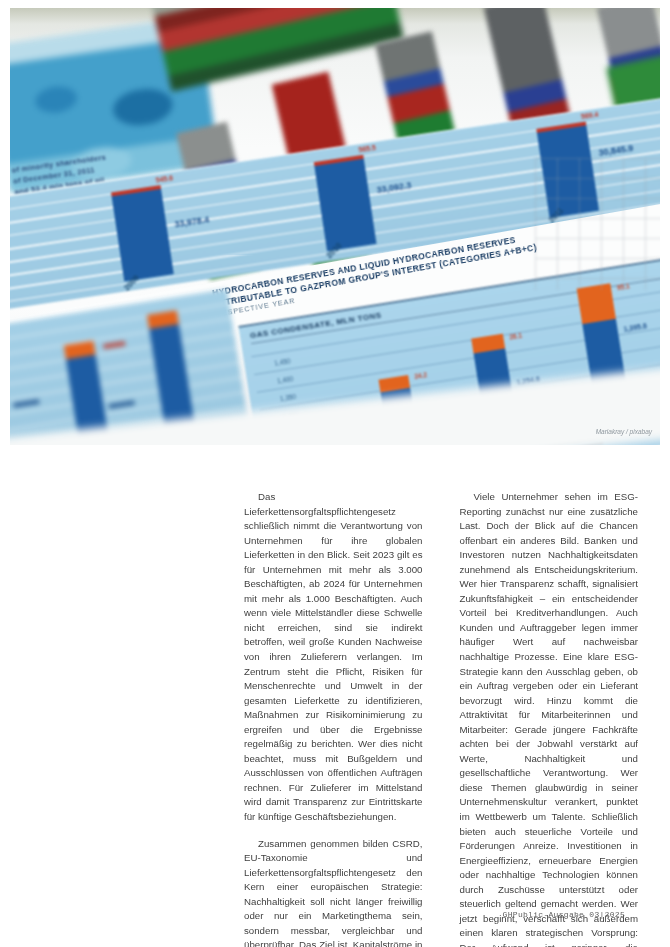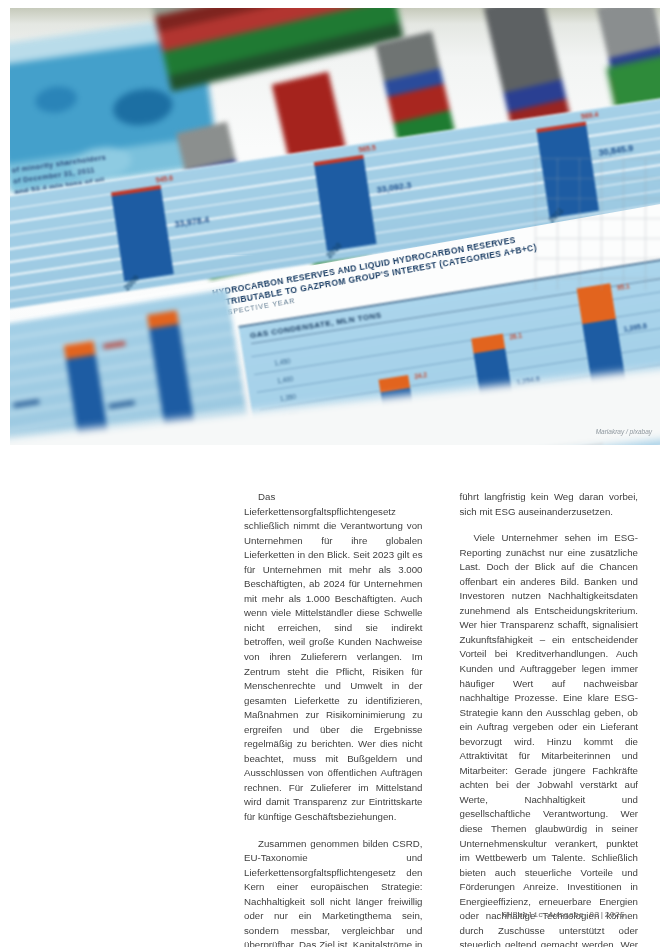--- a/index.html
+++ b/index.html
@@ -232,21 +232,20 @@
 
     <div class="credit">Mariakray / pixabay</div>
   </div>
 
   <div class="article">
     <div class="col">
       <p class="p-indent">Das Lieferkettensorgfaltspflichtengesetz schließlich nimmt die Verantwortung von Unternehmen für ihre globalen Lieferketten in den Blick. Seit 2023 gilt es für Unternehmen mit mehr als 3.000 Beschäftigten, ab 2024 für Unternehmen mit mehr als 1.000 Beschäftigten. Auch wenn viele Mittelständler diese Schwelle nicht erreichen, sind sie indirekt betroffen, weil große Kunden Nachweise von ihren Zulieferern verlangen. Im Zentrum steht die Pflicht, Risiken für Menschenrechte und Umwelt in der gesamten Lieferkette zu identifizieren, Maßnahmen zur Risikominimierung zu ergreifen und über die Ergebnisse regelmäßig zu berichten. Wer dies nicht beachtet, muss mit Bußgeldern und Ausschlüssen von öffentlichen Aufträgen rechnen. Für Zulieferer im Mittelstand wird damit Transparenz zur Eintrittskarte für künftige Geschäftsbeziehungen.</p>
       <p class="p-indent">Zusammen genommen bilden CSRD, EU-Taxonomie und Lieferkettensorgfaltspflichtengesetz den Kern einer europäischen Strategie: Nachhaltigkeit soll nicht länger freiwillig oder nur ein Marketingthema sein, sondern messbar, vergleichbar und überprüfbar. Das Ziel ist, Kapitalströme in nachhaltige Aktivitäten zu lenken, Wettbewerbsbedingungen zu vereinheitlichen und Unternehmen zu einem verantwortungsvolleren Wirtschaften zu bewegen. Für den Mittelstand bedeutet das: Auch wenn nicht jedes Unternehmen sofort unter alle Regelungen fällt,</p>
     </div>
     <div class="col">
-      <p>führt langfristig kein Weg daran vorbei, sich mit ESG auseinanderzusetzen.</p>
       <p class="p-indent">Viele Unternehmer sehen im ESG-Reporting zunächst nur eine zusätzliche Last. Doch der Blick auf die Chancen offenbart ein anderes Bild. Banken und Investoren nutzen Nachhaltigkeitsdaten zunehmend als Entscheidungskriterium. Wer hier Transparenz schafft, signalisiert Zukunftsfähigkeit – ein entscheidender Vorteil bei Kreditverhandlungen. Auch Kunden und Auftraggeber legen immer häufiger Wert auf nachweisbar nachhaltige Prozesse. Eine klare ESG-Strategie kann den Ausschlag geben, ob ein Auftrag vergeben oder ein Lieferant bevorzugt wird. Hinzu kommt die Attraktivität für Mitarbeiterinnen und Mitarbeiter: Gerade jüngere Fachkräfte achten bei der Jobwahl verstärkt auf Werte, Nachhaltigkeit und gesellschaftliche Verantwortung. Wer diese Themen glaubwürdig in seiner Unternehmenskultur verankert, punktet im Wettbewerb um Talente. Schließlich bieten auch steuerliche Vorteile und Förderungen Anreize. Investitionen in Energieeffizienz, erneuerbare Energien oder nachhaltige Technologien können durch Zuschüsse unterstützt oder steuerlich geltend gemacht werden. Wer jetzt beginnt, verschafft sich außerdem einen klaren strategischen Vorsprung: Der Aufwand ist geringer, die Glaubwürdigkeit höher, und das Risiko, später unter Zeitdruck reagieren zu müssen, sinkt.</p>
     </div>
   </div>
 
   <div class="page-number">24</div>
   <div class="issue">GHPublic-Ausgabe 03|2025</div>
 
 </div>
 
 </body></html>

